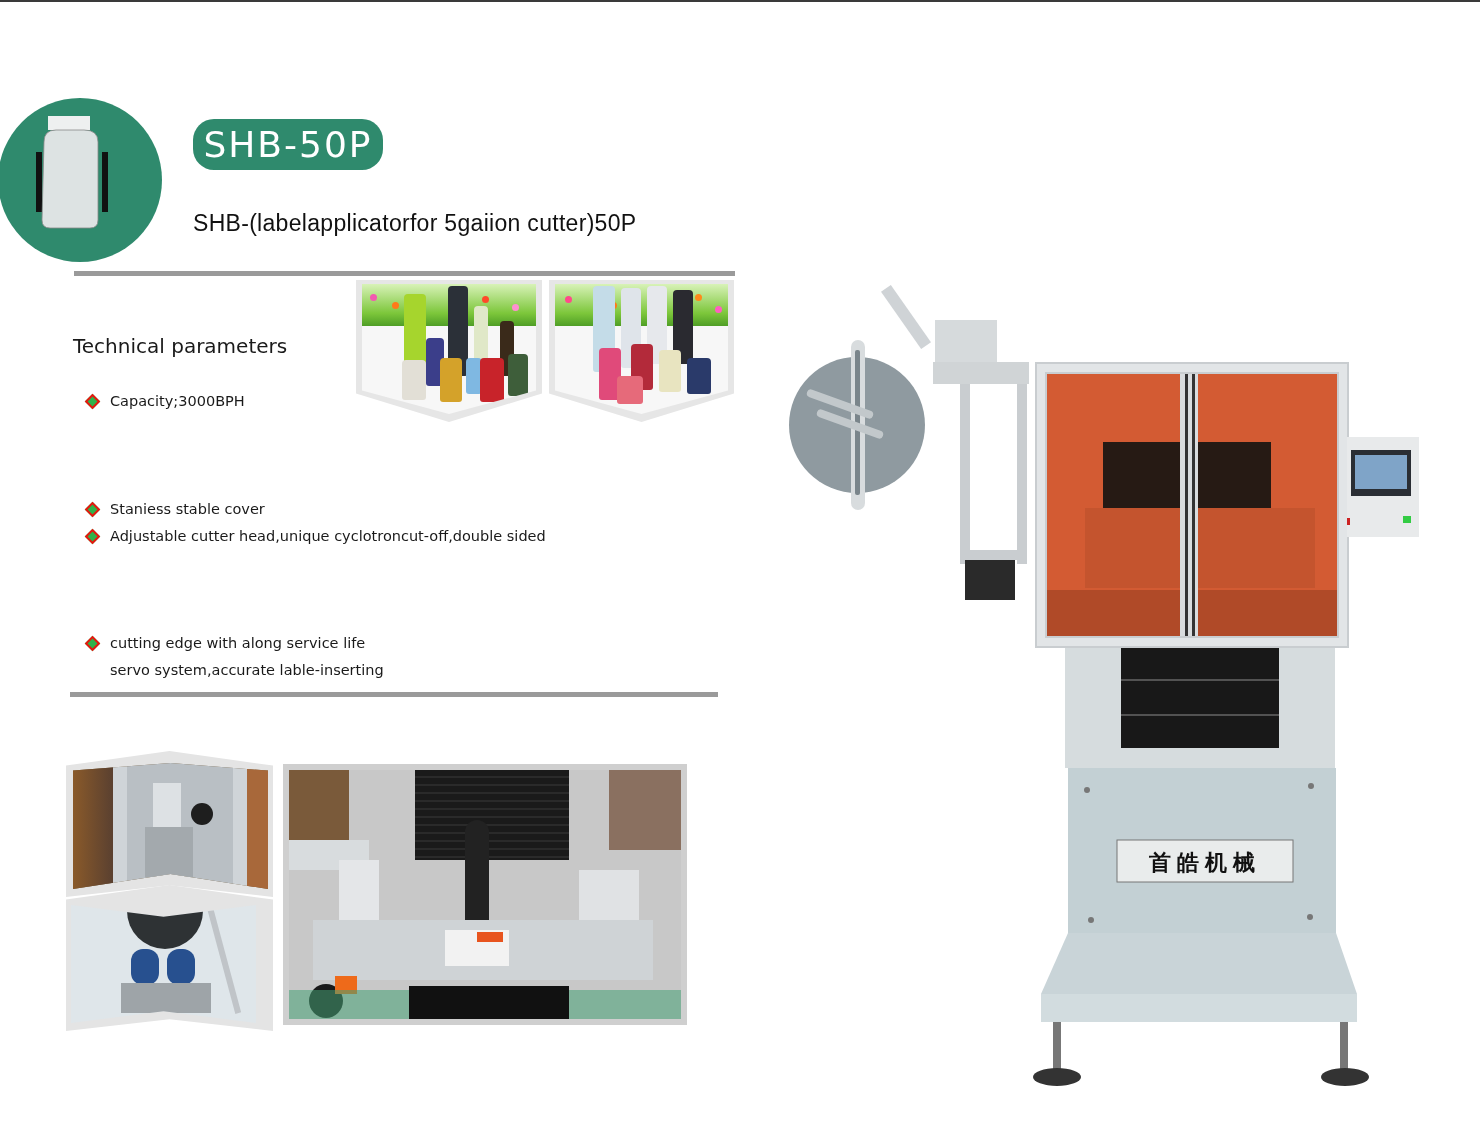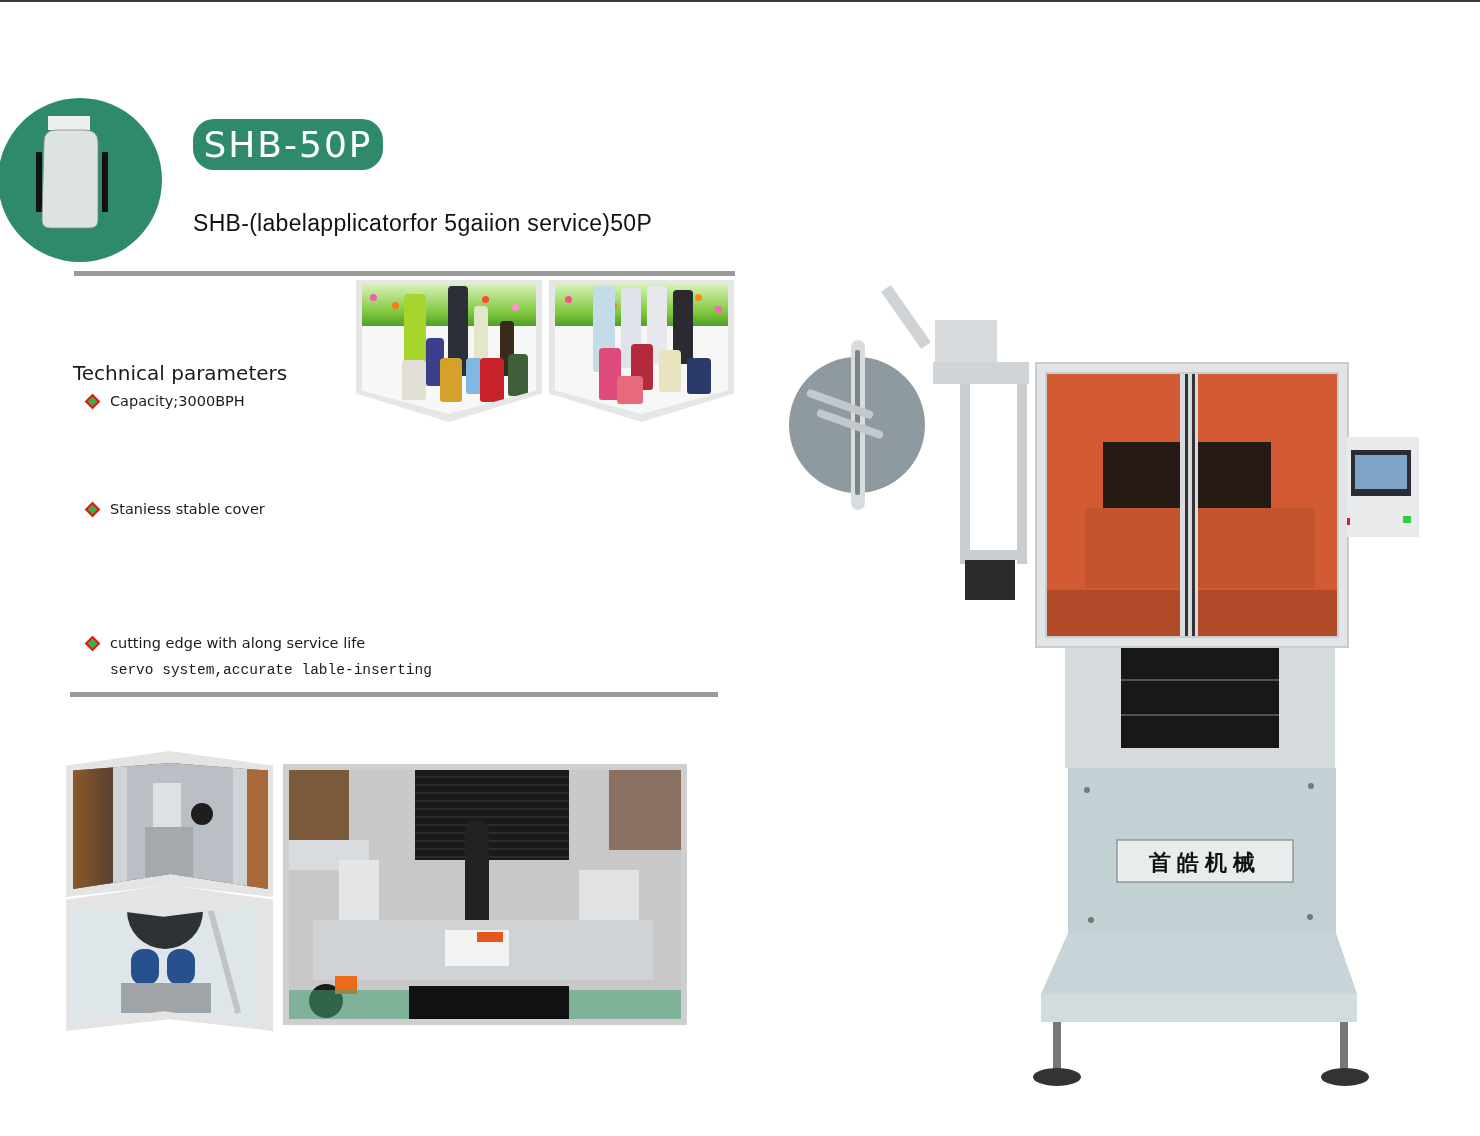--- a/index.html
+++ b/index.html
@@ -13,25 +13,25 @@
   .bottle { position: absolute; left: 38px; top: 18px; }
 
   .model-badge { position: absolute; left: 193px; top: 119px; width: 190px; height: 51px; background: #2f8a6d; color: #fff;
     font-family: "DejaVu Sans", sans-serif; font-size: 36px; letter-spacing: 2px; line-height: 51px; text-align: center; border-radius: 21px; }
   .subtitle { position: absolute; left: 193px; top: 210px; font-family: "Liberation Sans", sans-serif; font-size: 23px; color: #111; letter-spacing: 0.3px; }
 
   .rule { position: absolute; background: #9a9a9a; height: 5px; }
   .rule.r1 { left: 74px; top: 271px; width: 661px; }
   .rule.r2 { left: 70px; top: 692px; width: 648px; }
 
-  .tp-title { position: absolute; left: 73px; top: 334px; font-family: "DejaVu Sans", sans-serif; font-size: 20px; color: #1a1a1a; margin-top: 27px; }
+  .tp-title { position: absolute; left: 73px; top: 334px; font-family: "DejaVu Sans", sans-serif; font-size: 20px; color: #1a1a1a; }
 
   .param-list { position: absolute; left: 84px; list-style: none; }
   .param-list li { position: relative; height: 27px; line-height: 27px; padding-left: 26px; font-family: "DejaVu Sans", sans-serif; font-size: 14.5px; color: #1a1a1a; white-space: nowrap; }
-  .param-list li.nob { padding-left: 26px; font-family: Liberation Mono, monospace; }
+  .param-list li.nob { padding-left: 26px; }
   .diamond { position: absolute; left: 3px; top: 8px; width: 11px; height: 11px; background: #2fb34a; border: 2px solid #e8160f; transform: rotate(45deg); }
   .pl1 { top: 388px; }
   .pl2 { top: 496px; }
   .pl3 { top: 630px; }
 
   
   .tile { position: absolute; background: #e9e9e9; }
 
   .prod1 { left: 356px; top: 280px; width: 186px; height: 142px; clip-path: polygon(0 0,100% 0,100% 80%,50% 100%,0 80%); background: #e6e6e6; }
   .prod2 { left: 549px; top: 280px; width: 185px; height: 142px; clip-path: polygon(0 0,100% 0,100% 80%,50% 100%,0 80%); background: #e6e6e6; }
@@ -59,32 +59,33 @@
 <div class="logo-circle">
   <svg class="bottle" width="72" height="116" viewBox="0 0 72 116">
     <rect x="12" y="0" width="42" height="14" fill="#eef0f0"></rect>
     <rect x="0" y="36" width="6" height="60" fill="#111"></rect>
     <rect x="66" y="36" width="6" height="60" fill="#111"></rect>
     <path d="M8 26 Q8 14 20 14 L48 14 Q62 14 62 26 L62 104 Q62 112 54 112 L14 112 Q6 112 6 104 Z" fill="#dde3e3" stroke="#888" stroke-width="0.8"></path>
   </svg>
 </div>
 
 <div class="model-badge">SHB-50P</div>
-<div class="subtitle">SHB-(labelapplicatorfor 5gaiion service)50P</div>
+<div class="subtitle">SHB-(labelapplicatorfor 5gaiion cutter)50P</div>
 
 <div class="rule r1"></div>
 
 <div class="tp-title">Technical parameters</div>
 
 <ul class="param-list pl1">
   <li><span class="diamond"></span><span>Capacity;3000BPH</span></li>
 </ul>
 
 <ul class="param-list pl2">
   <li><span class="diamond"></span><span>Staniess stable cover</span></li>
+  <li><span class="diamond"></span><span>Adjustable cutter head,unique cyclotroncut-off,double sided</span></li>
 </ul>
 
 <ul class="param-list pl3">
   <li><span class="diamond"></span><span>cutting edge with along service life</span></li>
   <li class="nob"><span>servo system,accurate lable-inserting</span></li>
 </ul>
 
 <div class="rule r2"></div>
 
 <div class="tile prod1">

